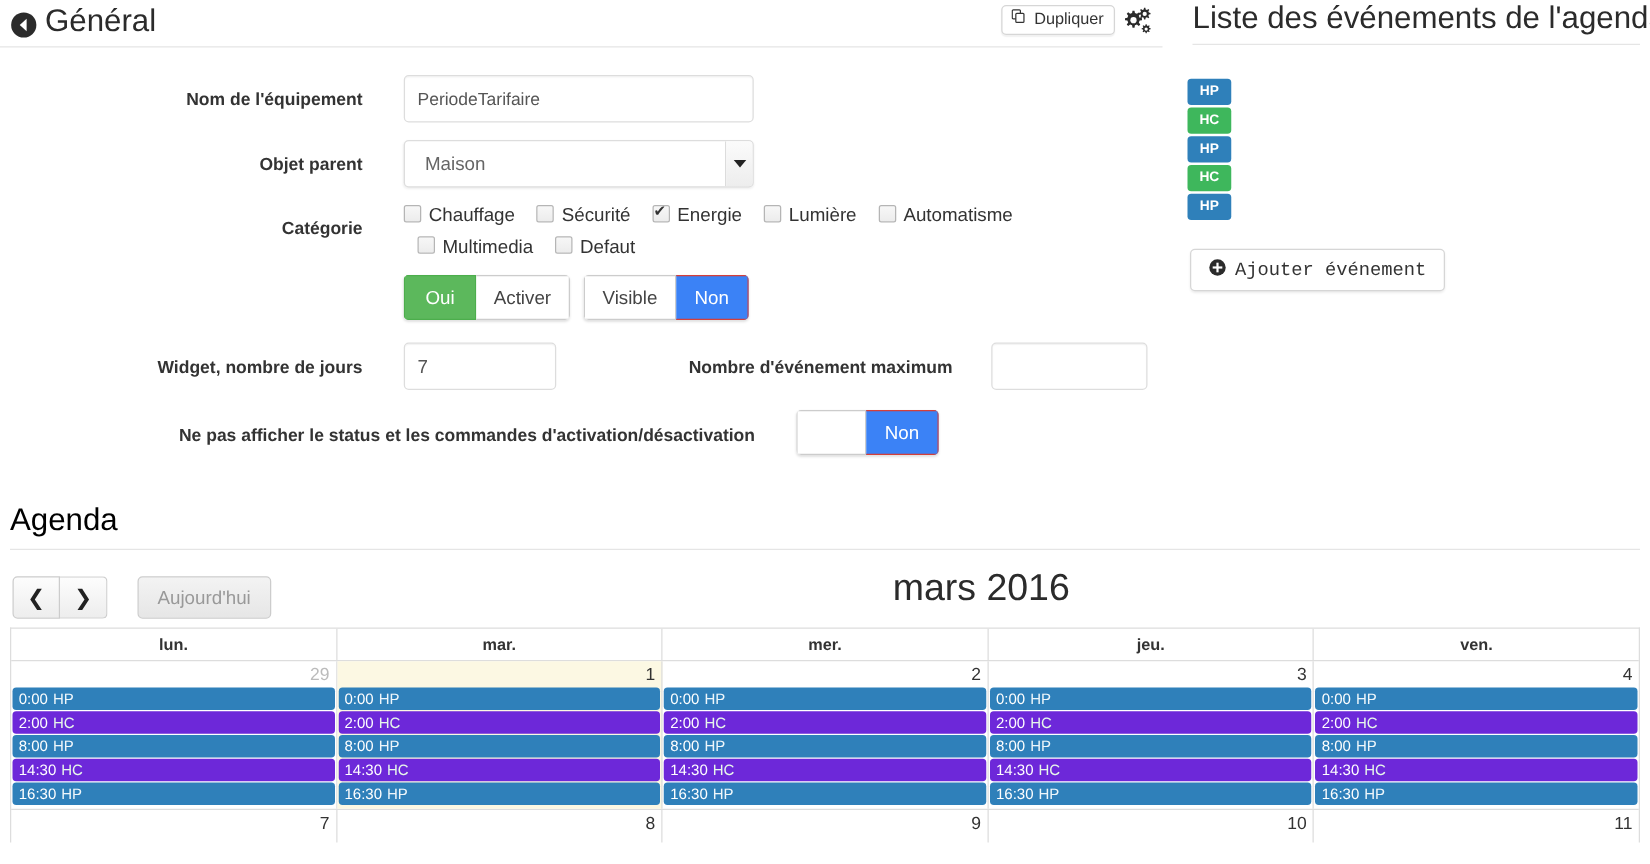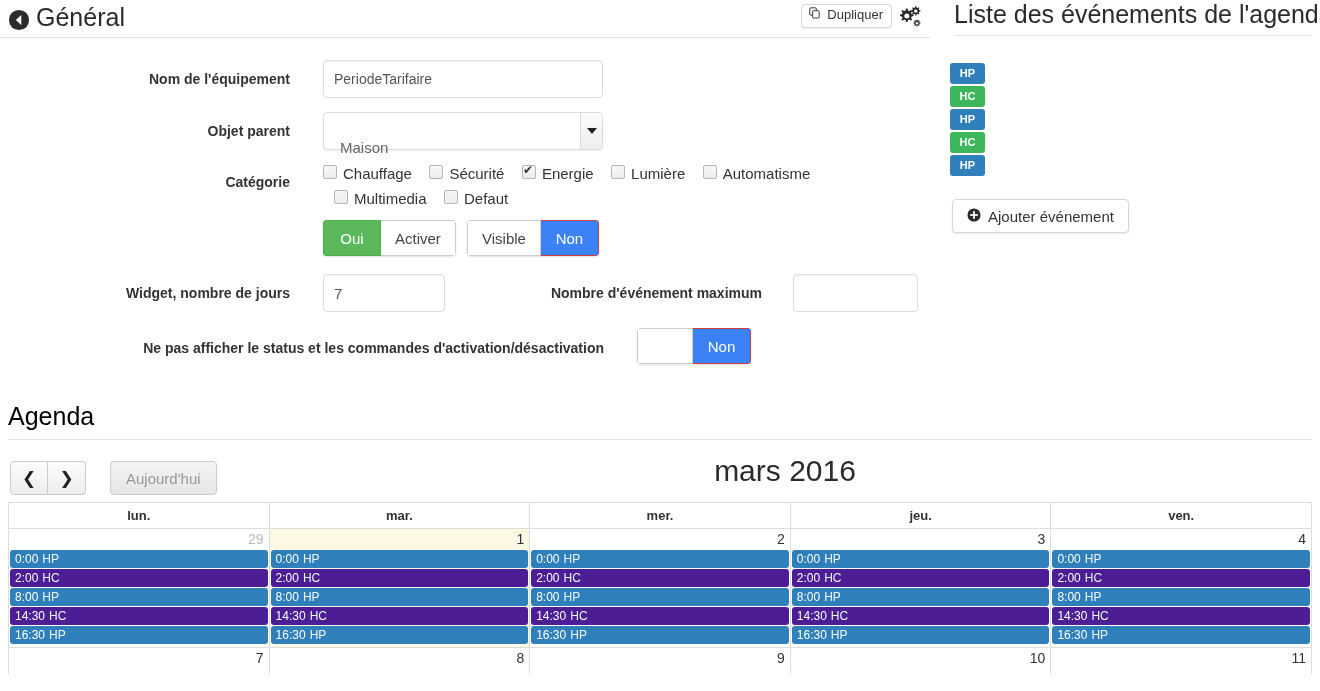--- a/index.html
+++ b/index.html
@@ -62,21 +62,21 @@
     background: #fff; box-shadow: 0 1px 1px rgba(0,0,0,.05) inset;
     font-family: "Liberation Sans", sans-serif;
   }
   .txt-input::placeholder { color: #888; }
   .select-wrap { position: relative; width: 280px; height: 38px; }
   .select-box {
     width: 280px; height: 38px;
     border: 1px solid #ddd; border-radius: 4px;
     background: #fff; box-shadow: 0 1px 2px rgba(0,0,0,.07);
     font-size: 15px; color: #666;
-    padding: 24px 30px 8px 16px;
+    padding: 8px 30px 8px 16px;
     line-height: 22px;
     cursor: pointer;
   }
   .select-arrow {
     position: absolute; right: 1px; top: 1px; width: 22px; height: 36px;
     background: linear-gradient(#fbfbfb,#ededed);
     border-left: 1px solid #dcdcdc;
     border-radius: 0 3px 3px 0;
     display: flex; align-items: center; justify-content: center;
     cursor: pointer;
@@ -151,21 +151,21 @@
   }
   .badge.hp { background: #2f80ba; }
   .badge.hc { background: #3eb75c; }
   .add-evt {
     position: absolute; left: 952px; top: 199px;
     height: 34px; padding: 0 14px;
     background: #fff; border: 1px solid #d6d6d6; border-radius: 4px;
     font-size: 15px; color: #333;
     display: flex; align-items: center; gap: 7px;
     box-shadow: 0 1px 2px rgba(0,0,0,.08);
-    cursor: pointer; white-space: nowrap;
+    cursor: pointer; white-space: nowrap; font-family: Liberation Mono, monospace;
   }
   .plus-icon { font-size: 14px; }
 
   
   .agenda { position: absolute; left: 0; top: 400px; width: 1320px; }
   .agenda-head { position: relative; height: 40px; border-bottom: 1px solid #e5e5e5; margin: 0 8px; }
   .agenda-title { position: absolute; left: 0; top: 2px; font-size: 25px; color: #000000; }
 
   .cal-toolbar { position: relative; height: 62px; }
   .nav-group { position: absolute; left: 10px; top: 21px; display: flex; }
@@ -212,21 +212,21 @@
   .daynum { text-align: right; font-size: 14px; color: #333; padding: 2px 5px 2px 0; line-height: 17px; }
   .evt {
     margin: 0 1px 1px 1px; height: 18px; border-radius: 3px;
     color: #fff; font-size: 12px; line-height: 18px;
     padding: 0 0 0 5px; white-space: nowrap; overflow: hidden;
     cursor: pointer;
   }
   .evt b { font-weight: normal; color: #fff; }
   .evt span.ttl { color: #eef6fb; margin-left: 4px; }
   .evt.hp { background: #2f80ba; }
-  .evt.hc { background: #4c1d95; }
+  .evt.hc { background: #6d28d9; }
   .evt.hc span.ttl { color: #e6f7ea; }
 </style>
 </head>
 <body>
 
 <div class="page">
 
   <div class="left-col">
 
     <div class="panel-head">

